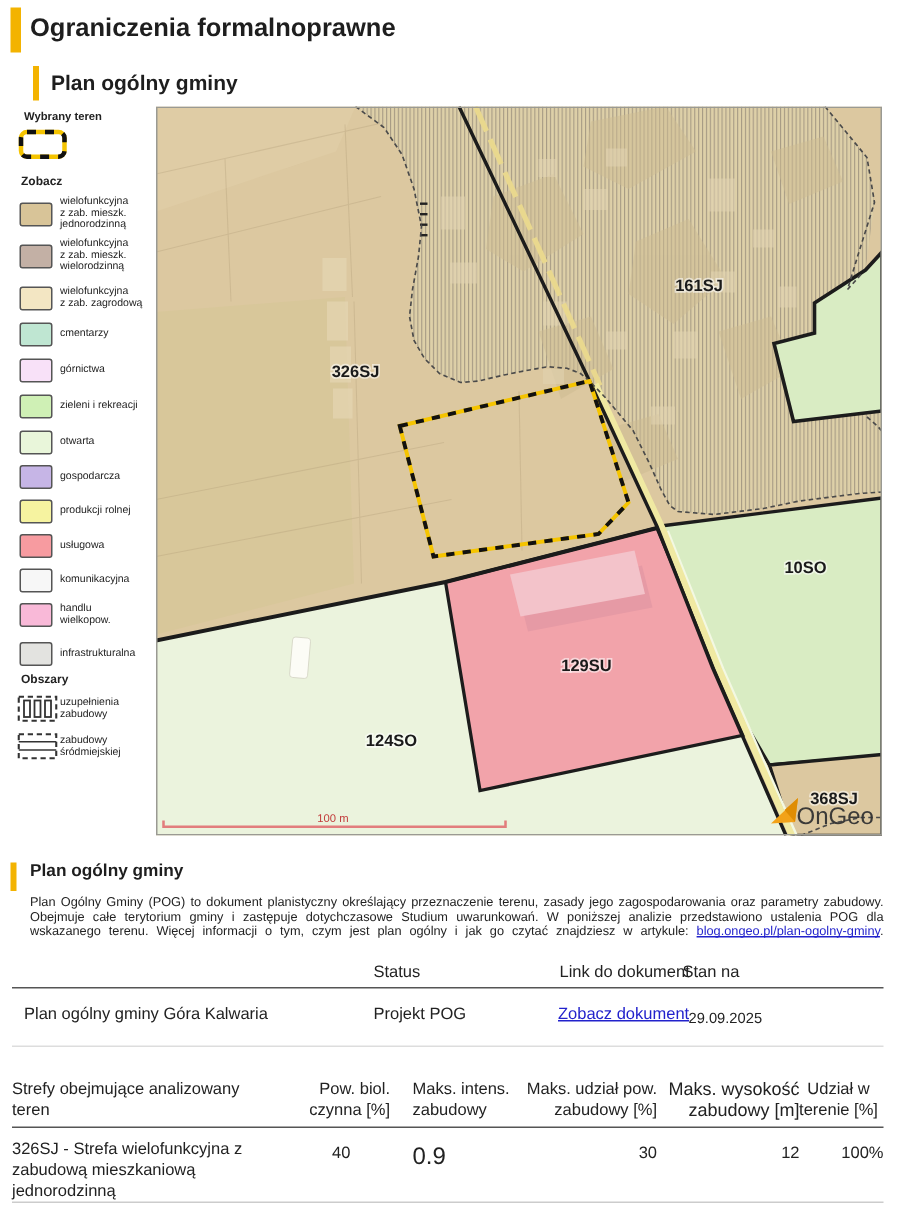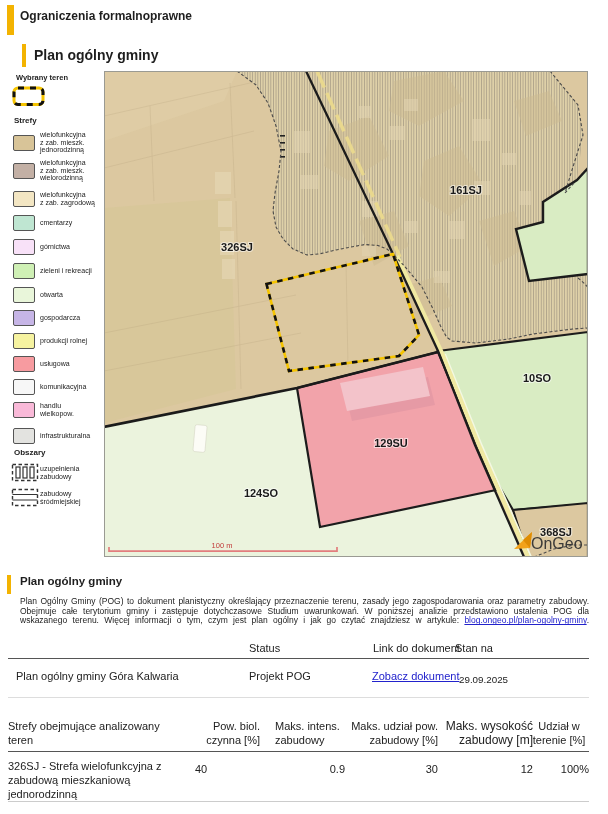--- a/index.html
+++ b/index.html
@@ -4,34 +4,34 @@
 <style>
 html,body{margin:0;padding:0;width:608px;height:814px;background:#fff;font-family:"Liberation Sans",sans-serif;}
 .abs{position:absolute;}
 .b{font-weight:bold;}
 </style>
 </head>
 <body>
 
 <div class="abs" style="left:7px;top:5px;width:7px;height:30px;background:#f3b301"></div>
 
-<div class="abs b" style="left:20px;top:10px;font-size:12px;color:#1e1e1e;line-height:1.1">Ograniczenia formalnoprawne</div>
+<div class="abs b" style="left:20px;top:10px;font-size:17px;color:#1e1e1e;line-height:1.1">Ograniczenia formalnoprawne</div>
 
 <div class="abs" style="left:22px;top:44px;width:4px;height:23px;background:#f3b301"></div>
 
 <div class="abs b" style="left:34px;top:48px;font-size:14px;color:#1e1e1e;line-height:1.1">Plan ogólny gminy</div>
 
 <div class="abs b" style="left:16px;top:73px;font-size:7.5px;color:#222">Wybrany teren</div>
 
 <svg class="abs" style="left:11px;top:85px" width="36" height="23" viewBox="0 0 36 23">
 <rect x="3" y="3" width="29" height="16.5" rx="4" fill="none" stroke="#f5c400" stroke-width="3"></rect>
 <rect x="3" y="3" width="29" height="16.5" rx="4" fill="none" stroke="#111" stroke-width="3" stroke-dasharray="6 6"></rect>
 </svg>
 
-<div class="abs b" style="left:14px;top:116px;font-size:8px;color:#222">Strefy</div>
+<div class="abs b" style="left:14px;top:116px;font-size:8px;color:#222">Zobacz</div>
 
 <div class="abs" style="left:12.5px;top:134.5px;width:22.5px;height:16px;background:#d8c498;border:1.6px solid #555;border-radius:2px;box-sizing:border-box"></div>
 
 <div class="abs" style="left:40px;top:131.1px;font-size:7px;line-height:7.6px;color:#222">wielofunkcyjna<br>z zab. mieszk.<br>jednorodzinną</div>
 
 <div class="abs" style="left:12.5px;top:162.5px;width:22.5px;height:16px;background:#c3b0a5;border:1.6px solid #555;border-radius:2px;box-sizing:border-box"></div>
 
 <div class="abs" style="left:40px;top:159.1px;font-size:7px;line-height:7.6px;color:#222">wielofunkcyjna<br>z zab. mieszk.<br>wielorodzinną</div>
 
 <div class="abs" style="left:12.5px;top:191px;width:22.5px;height:16px;background:#f3e6c3;border:1.6px solid #555;border-radius:2px;box-sizing:border-box"></div>
@@ -260,23 +260,23 @@
 <div class="abs" style="left:343px;top:719px;width:95px;font-size:11px;line-height:14px;color:#222;text-align:right">Maks. udział pow. zabudowy&nbsp;[%]</div>
 
 <div class="abs" style="left:445px;top:719px;width:88px;font-size:12px;line-height:14px;color:#222;text-align:right">Maks. wysokość zabudowy&nbsp;[m]</div>
 
 <div class="abs" style="left:529px;top:719px;width:60px;font-size:11px;line-height:14px;color:#222;text-align:center">Udział w terenie&nbsp;[%]</div>
 
 <div class="abs" style="left:8px;top:751px;width:581px;height:0;border-top:1.2px solid #555"></div>
 
 <div class="abs" style="left:8px;top:759px;width:160px;font-size:11px;line-height:14px;color:#222">326SJ - Strefa wielofunkcyjna z zabudową mieszkaniową jednorodzinną</div>
 
-<div class="abs" style="left:195px;top:763px;width:65px;font-size:11px;color:#222;text-align:left">40</div>
-
-<div class="abs" style="left:275px;top:763px;width:70px;font-size:11px;color:#222;text-align:right">0.9</div>
+<div class="abs" style="left:195px;top:763px;width:65px;font-size:11px;color:#222;text-align:center">40</div>
+
+<div class="abs" style="left:275px;top:763px;width:70px;font-size:16px;color:#222;">0.9</div>
 
 <div class="abs" style="left:343px;top:763px;width:95px;font-size:11px;color:#222;text-align:right">30</div>
 
 <div class="abs" style="left:445px;top:763px;width:88px;font-size:11px;color:#222;text-align:right">12</div>
 
 <div class="abs" style="left:529px;top:763px;width:60px;font-size:11px;color:#222;text-align:right">100%</div>
 
 <div class="abs" style="left:8px;top:801px;width:581px;height:0;border-top:1px solid #ccc"></div>
 
 </body></html>

